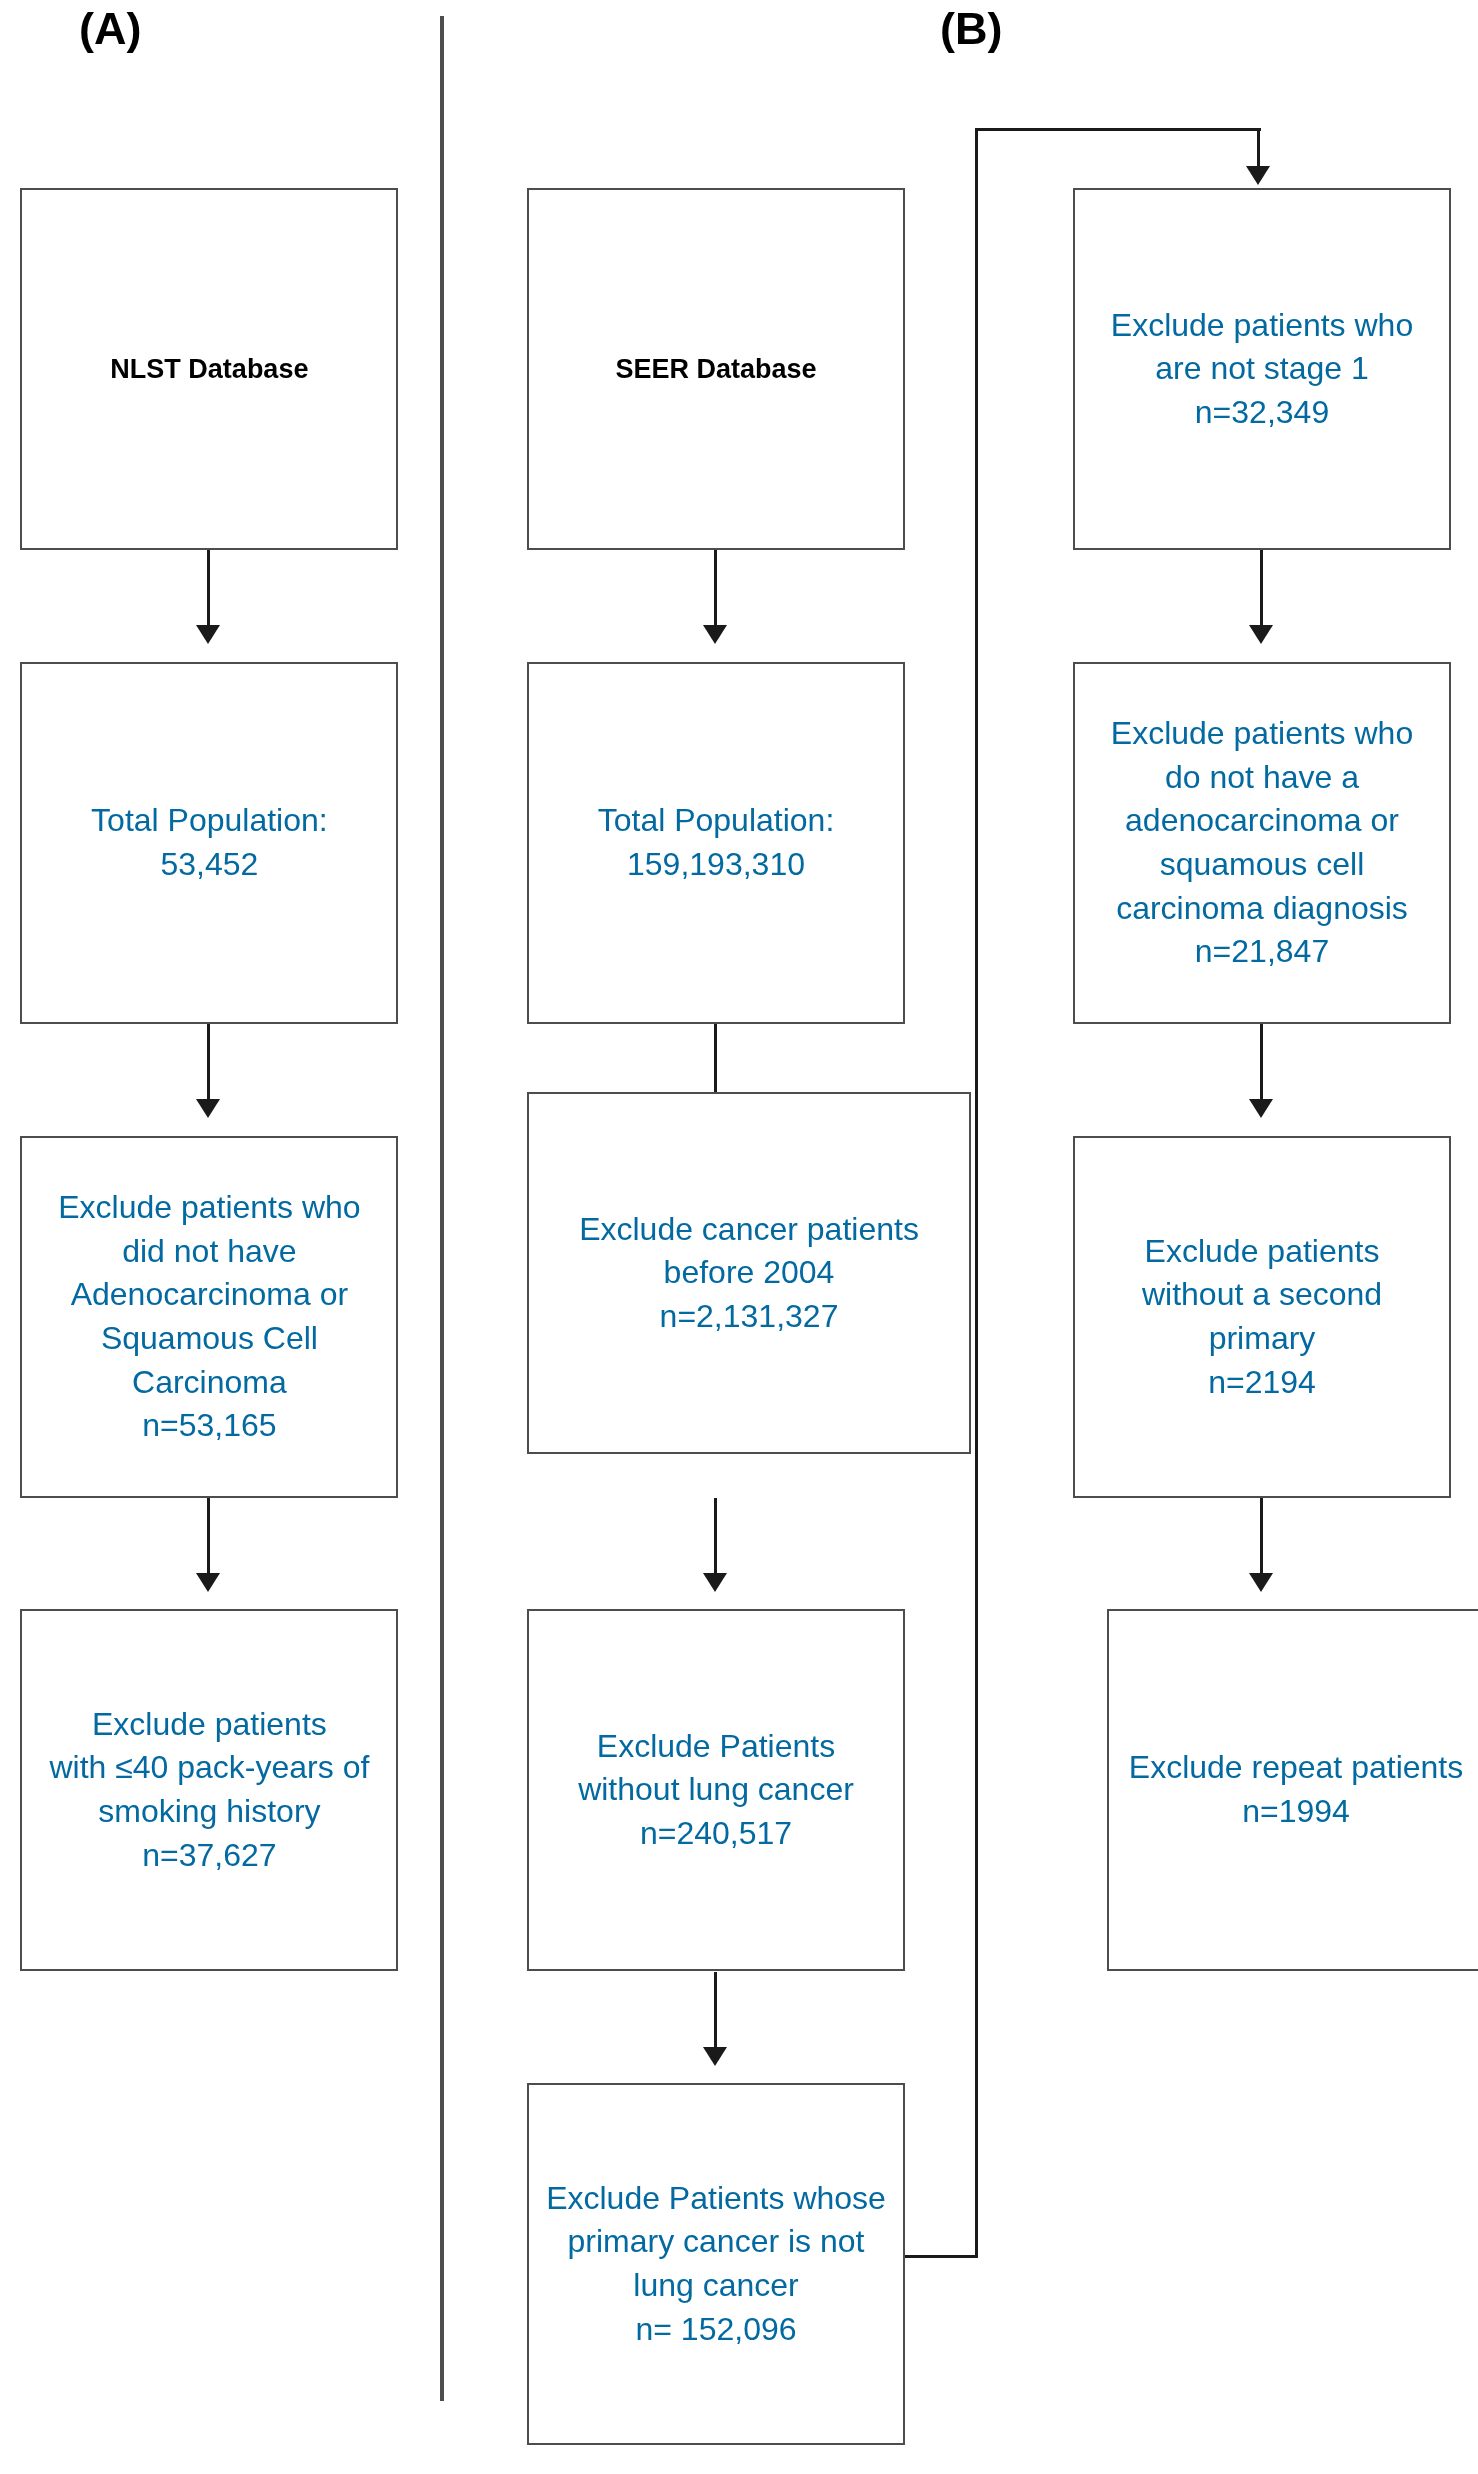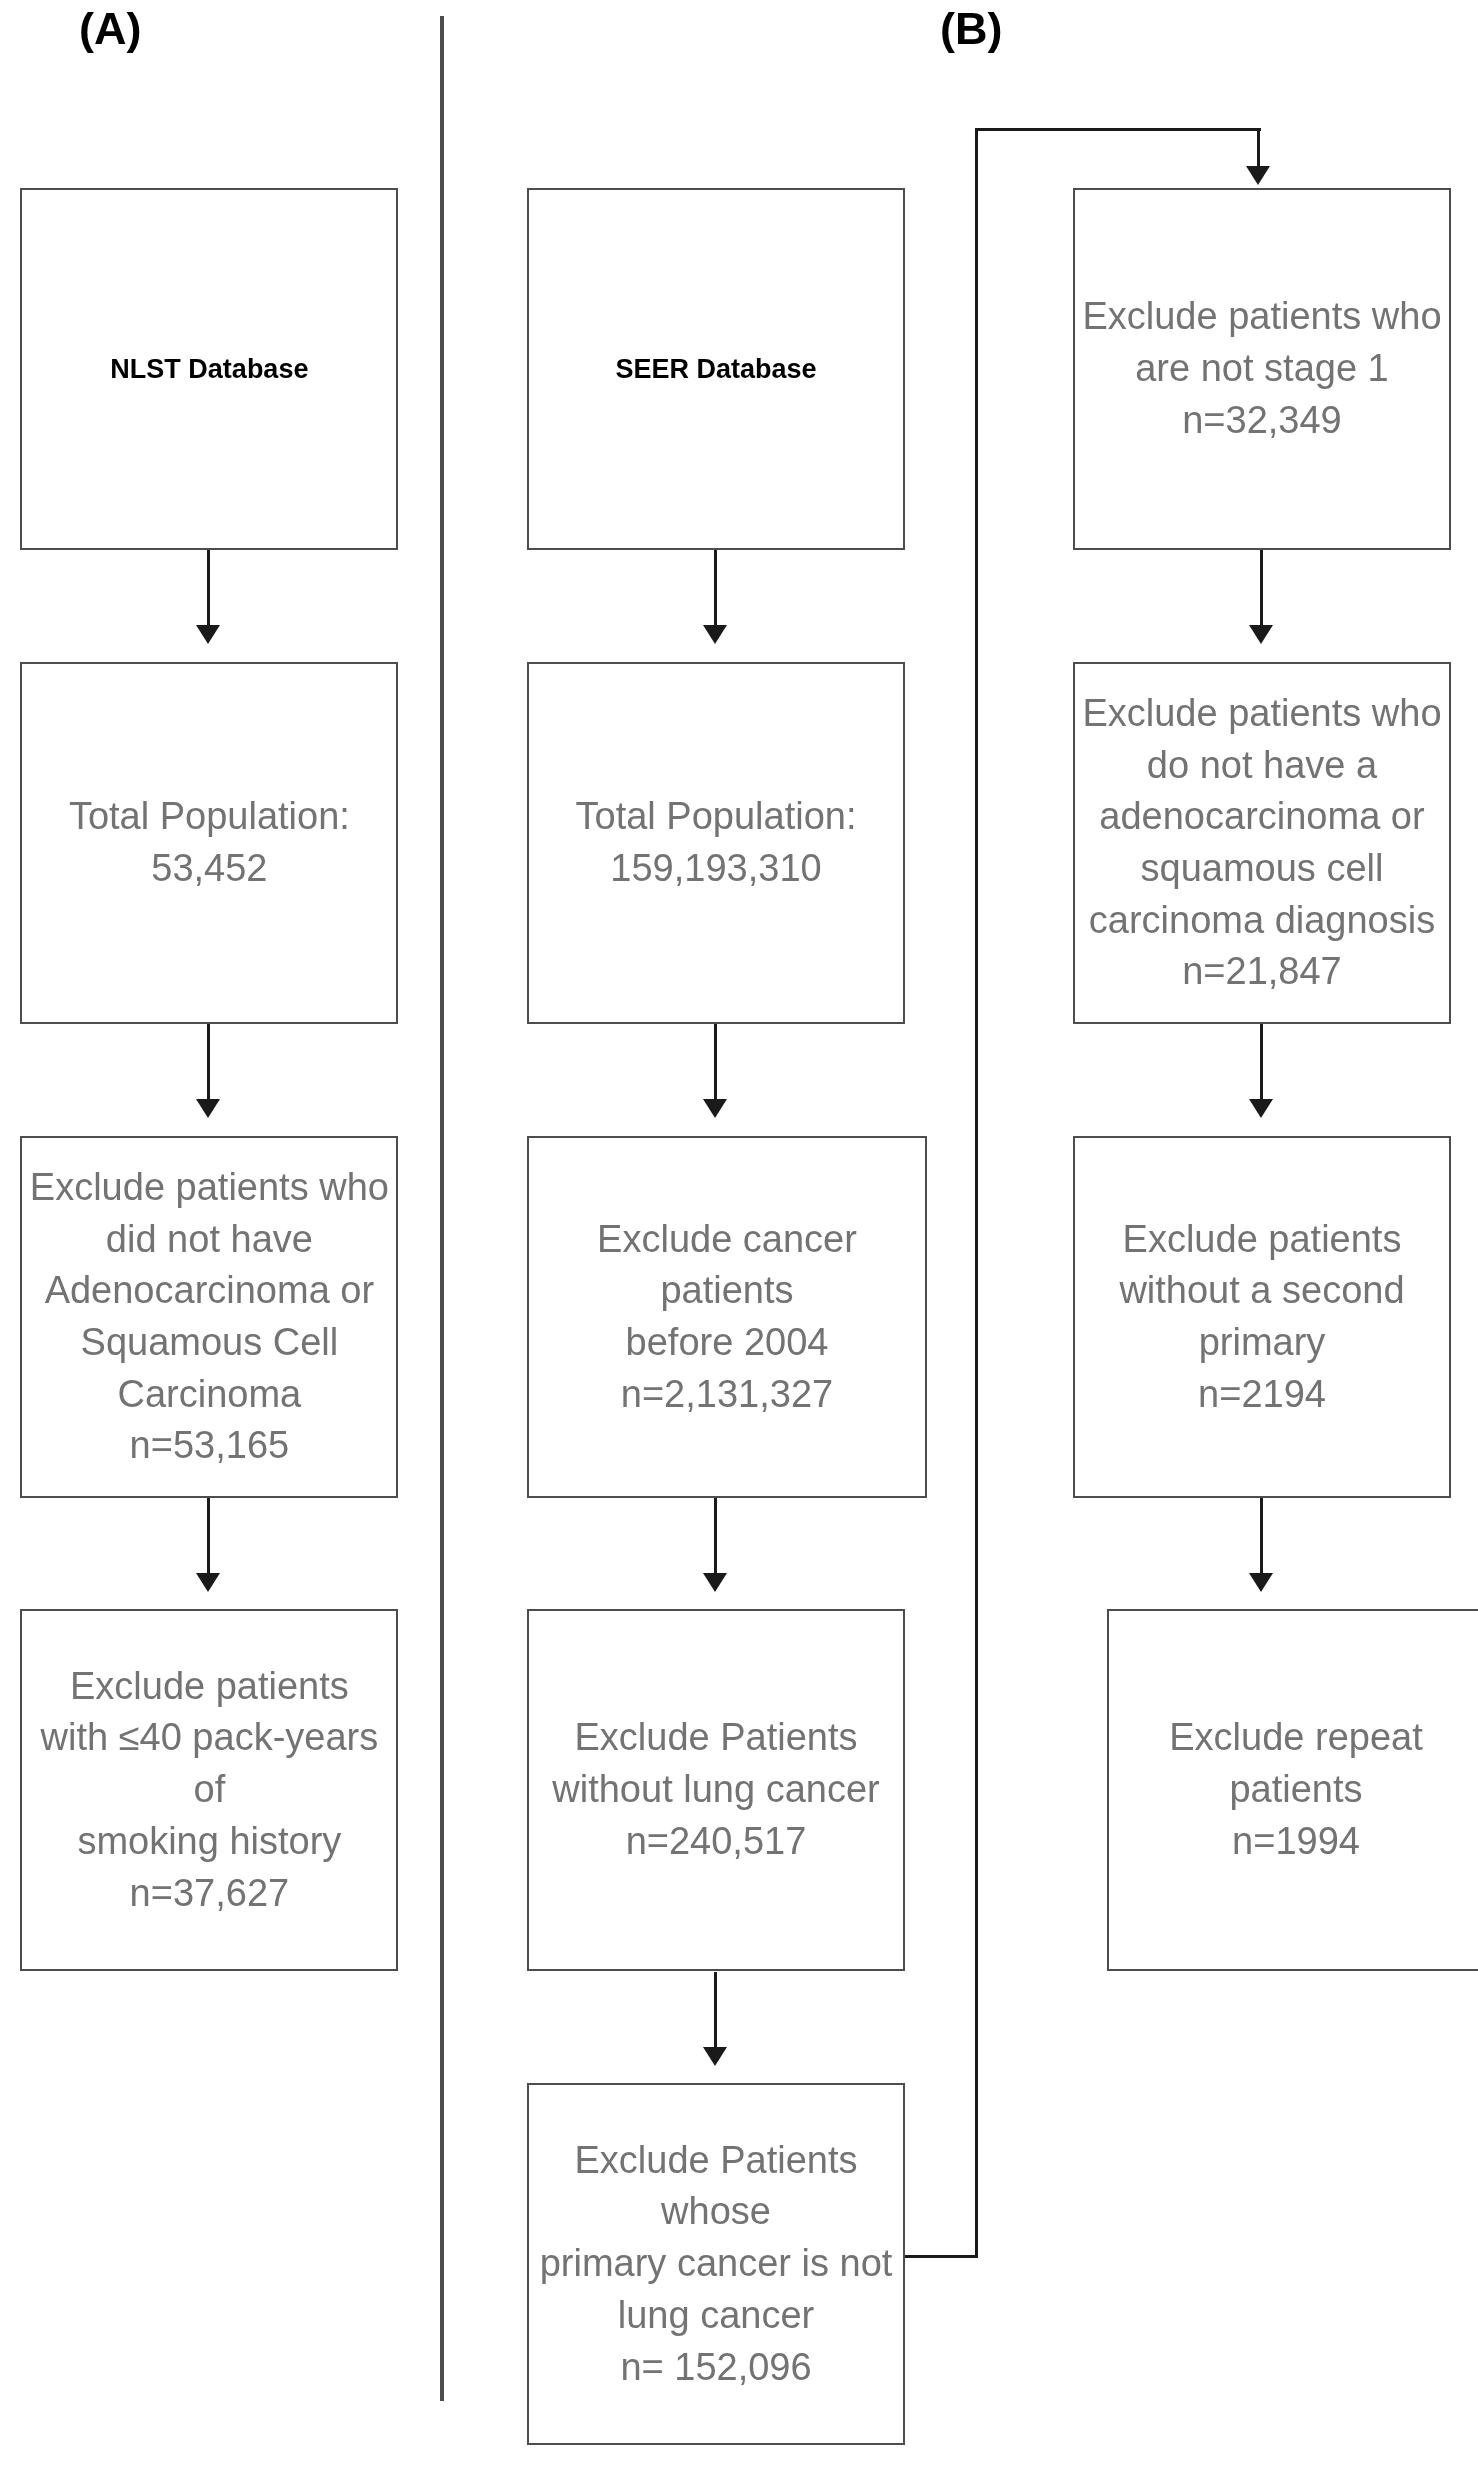--- a/index.html
+++ b/index.html
@@ -43,23 +43,23 @@
     box-sizing: border-box;
     border: 2.9px solid #4d4d4d;
     background: #ffffff;
     display: flex;
     align-items: center;
     justify-content: center;
     text-align: center;
     padding: 4.4px 2.9px;
   }
   .fbox .txt {
-    font-size: 38px;
+    font-size: 32px;
     line-height: 1.36;
-    color: #737373;
+    color: #0369a1;
     white-space: pre-line;
   }
   .fbox.bold .txt {
     font-weight: bold;
     font-size: 27px;
     color: #000000;
   }
 
   
   .conn-v {
@@ -134,21 +134,21 @@
   <div class="arrow-down" style="left:703px; top:625px;"></div>
 
   <div class="fbox" style="left:527px; top:662px; width:378px; height:362px;">
     <div class="txt">Total Population:
 159,193,310</div>
   </div>
 
   <div class="conn-v" style="left:714px; top:1024px; height:75px;"></div>
   <div class="arrow-down" style="left:703px; top:1099px;"></div>
 
-  <div class="fbox" style="left:527px; top:1136px; width:400px; height:362px;">
+  <div class="fbox" style="left:527px; top:1092px; width:444px; height:362px;">
     <div class="txt">Exclude cancer patients
 before 2004
 n=2,131,327</div>
   </div>
 
   <div class="conn-v" style="left:714px; top:1498px; height:75px;"></div>
   <div class="arrow-down" style="left:703px; top:1573px;"></div>
 
   <div class="fbox" style="left:527px; top:1609px; width:378px; height:362px;">
     <div class="txt">Exclude Patients

